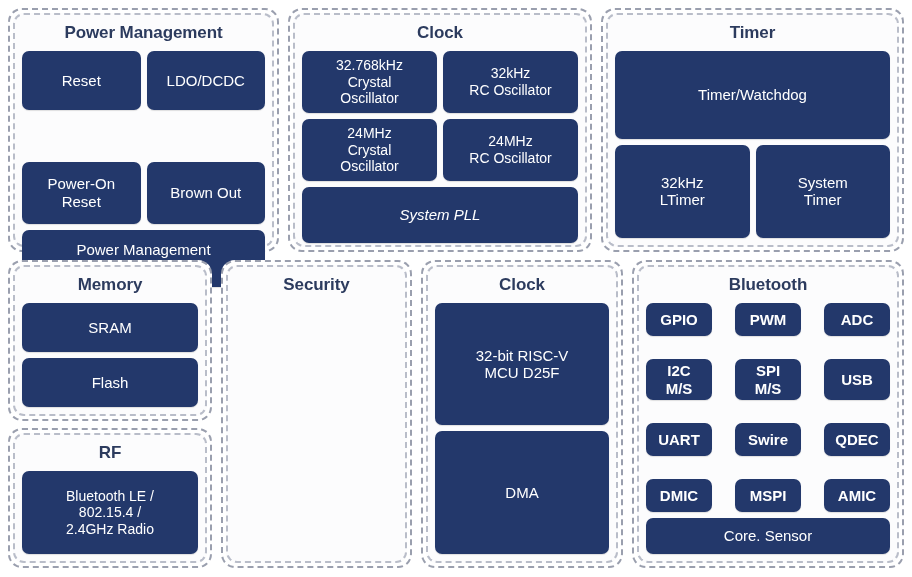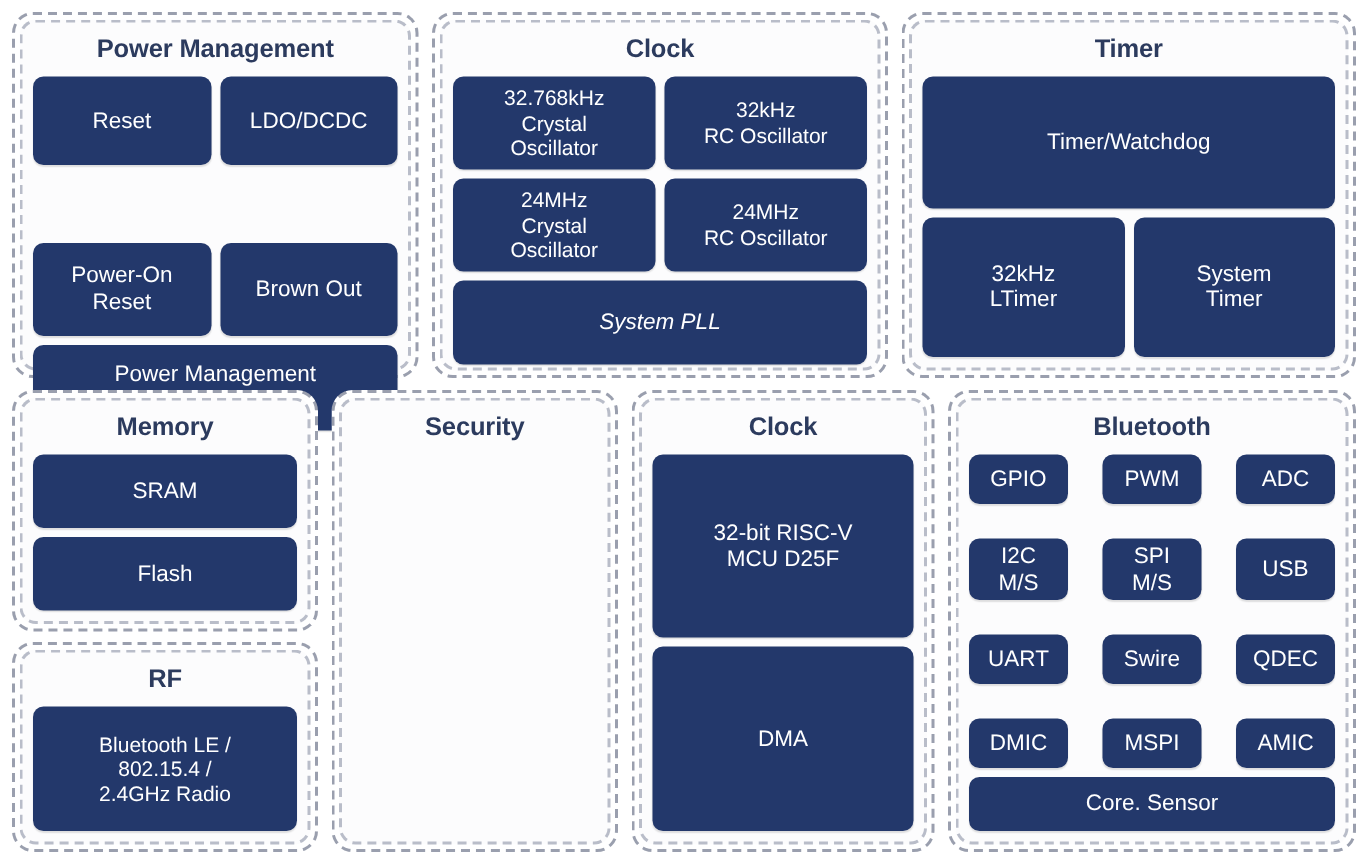--- a/index.html
+++ b/index.html
@@ -146,20 +146,21 @@
   .core-b { flex: 1 1 0; justify-content: center; }
 
   
   .if-grid {
     flex: 1 1 auto;
     display: grid;
     grid-template-columns: 1fr 1fr 1fr;
     grid-auto-rows: 1fr;
     gap: 23px;
     min-height: 0;
+    font-weight: bold;
   }
   .if-temp { flex: 0 0 36px; }
 </style>
 </head>
 <body>
 
 <div id="diagram">
 
   <div class="row row-top">
 

